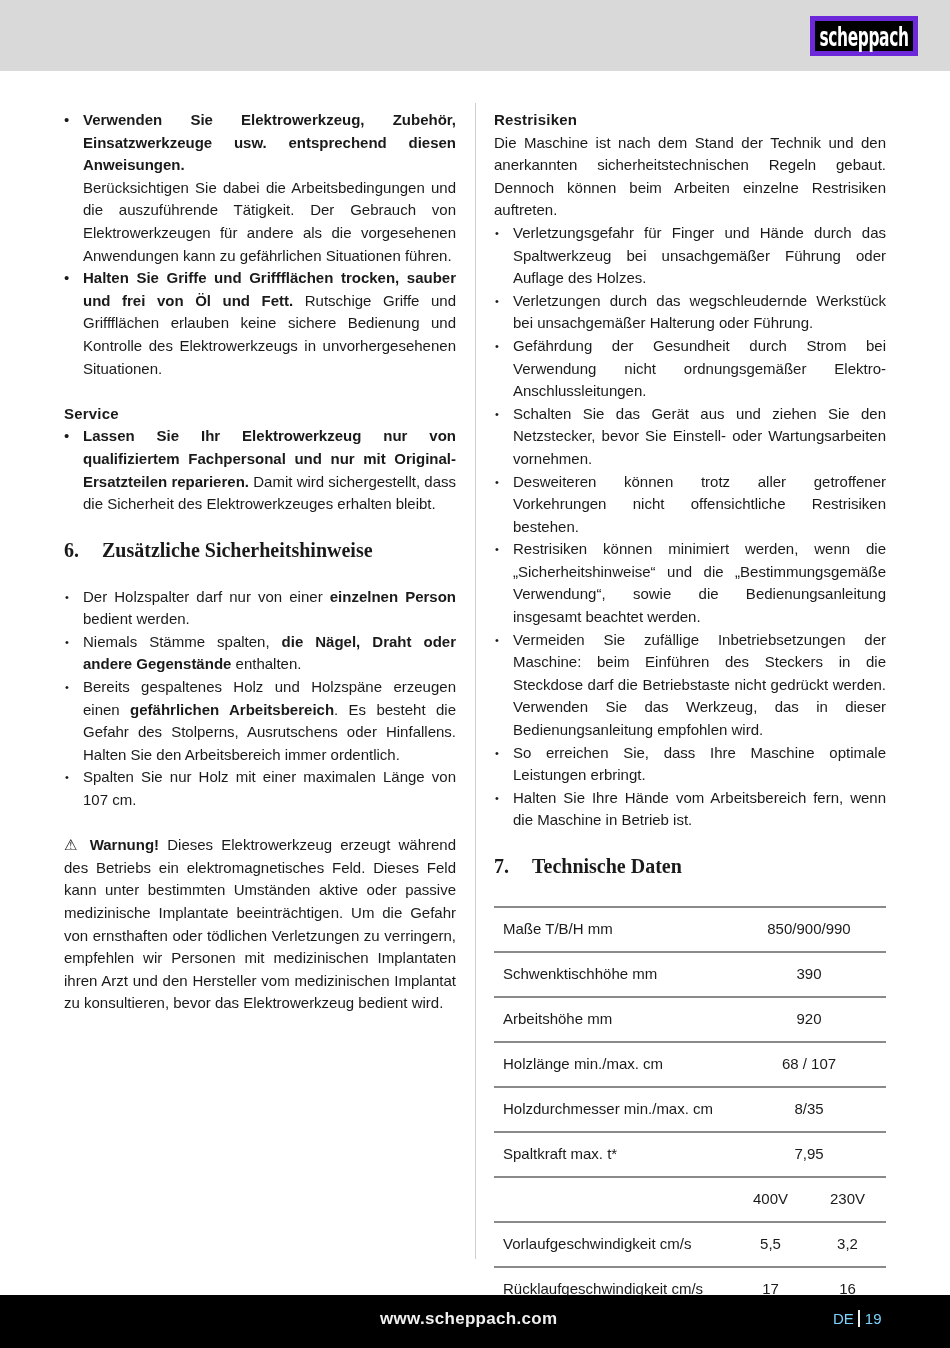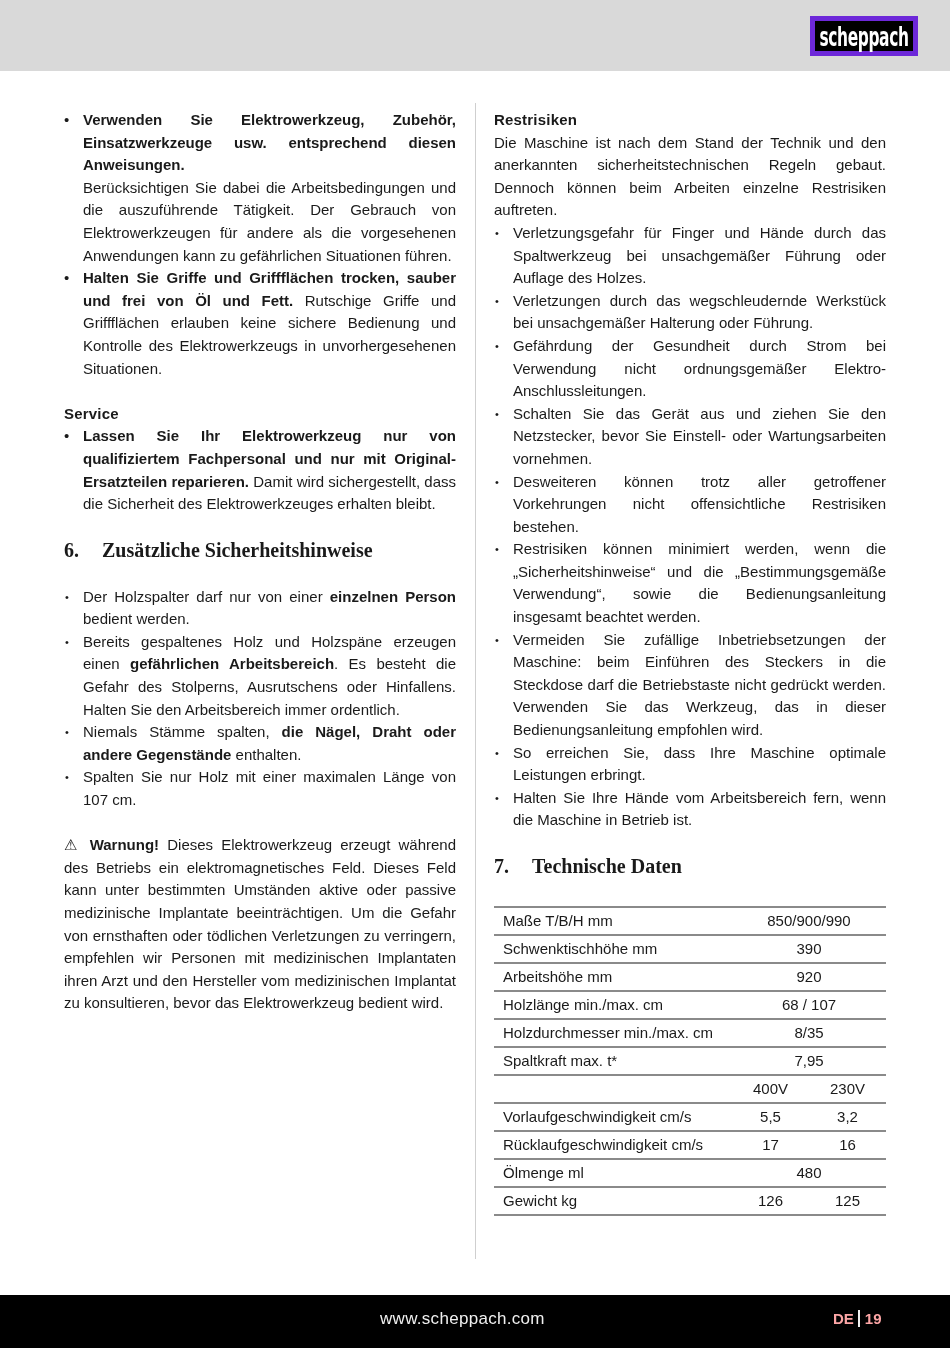--- a/index.html
+++ b/index.html
@@ -23,27 +23,27 @@
   .bul.small::before { content: "•"; font-size: 11px; left: 1px; }
   .b { font-weight: bold; }
   .subhead { font-weight: bold; letter-spacing: 0.2px; }
   .gap { height: 22.6px; }
 
   h2 { font-size: 20px; font-weight: bold; line-height: 28px; margin: 0; text-align: left; font-family: Liberation Serif, serif; }
   h2 .num { display: inline-block; width: 38px; }
 
   table.spec { width: 392px; border-collapse: collapse; font-size: 15px; }
   table.spec caption { font-weight: bold; text-align: center; padding: 0 0 6px 0; caption-side: top; padding-left: 0; }
-  table.spec td { height: 28px; border-bottom: 2px solid #8a8a8a; padding: 0 0 0 9px; vertical-align: middle; }
+  table.spec td { height: 45px; border-bottom: 2px solid #8a8a8a; padding: 0 0 0 9px; vertical-align: middle; }
   table.spec tr:first-child td { border-top: 2px solid #8a8a8a; }
   table.spec td.v { text-align: center; padding: 0; }
 
   .footer { position: absolute; left: 0; top: 1295px; width: 950px; height: 53px; background: #000; }
-  .footer .url { position: absolute; left: 380px; top: 14px; color: #f0f0f0; font-size: 17px; font-weight: normal; letter-spacing: 0.3px; text-align: center; }
-  .footer .pg { position: absolute; left: 833px; top: 15px; color: #fca5a5; font-size: 15px; font-weight: bold; }
+  .footer .url { position: absolute; left: 380px; top: 14px; color: #f0f0f0; font-size: 17px; font-weight: bold; letter-spacing: 0.3px; text-align: center; }
+  .footer .pg { position: absolute; left: 833px; top: 15px; color: #7dd3fc; font-size: 15px; }
   .footer .bar { display: inline-block; width: 2px; height: 17px; background: #f0f0f0; vertical-align: -3px; margin: 0 5px 0 4px; }
 </style>
 </head>
 <body>
 
 <div class="top-band"></div>
 <div class="logo">
   <span>scheppach</span>
 </div>
 
@@ -61,22 +61,22 @@
   <div class="subhead">Service</div>
   <div class="bul">
     <span class="b">Lassen Sie Ihr Elektrowerkzeug nur von qualifiziertem Fachpersonal und nur mit Original-Ersatzteilen reparieren.</span><span> Damit wird sichergestellt, dass die Sicherheit des Elektrowerkzeuges erhalten bleibt.</span>
   </div>
 
   <h2 style="margin-top:20px; margin-bottom:22px;">
     <span class="num">6.</span><span>Zusätzliche Sicherheitshinweise</span>
   </h2>
 
   <div class="bul small"><span>Der Holzspalter darf nur von einer </span><span class="b">einzelnen Person</span><span> bedient werden.</span></div>
+  <div class="bul small"><span>Niemals Stämme spalten, </span><span class="b">die Nägel, Draht oder andere Gegenstände</span><span> enthalten.</span></div>
   <div class="bul small"><span>Bereits gespaltenes Holz und Holzspäne erzeugen einen </span><span class="b">gefährlichen Arbeitsbereich</span><span>. Es besteht die Gefahr des Stolperns, Ausrutschens oder Hinfallens. Halten Sie den Arbeitsbereich immer ordentlich.</span></div>
-  <div class="bul small"><span>Niemals Stämme spalten, </span><span class="b">die Nägel, Draht oder andere Gegenstände</span><span> enthalten.</span></div>
   <div class="bul small"><span>Spalten Sie nur Holz mit einer maximalen Länge von 107 cm.</span></div>
 
   <div class="gap"></div>
   <div>
     <span>⚠</span>
     <span class="b">Warnung!</span><span> Dieses Elektrowerkzeug erzeugt während des Betriebs ein elektromagnetisches Feld. Dieses Feld kann unter bestimmten Umständen aktive oder passive medizinische Implantate beeinträchtigen. Um die Gefahr von ernsthaften oder tödlichen Verletzungen zu verringern, empfehlen wir Personen mit medizinischen Implantaten ihren Arzt und den Hersteller vom medizinischen Implantat zu konsultieren, bevor das Elektrowerkzeug bedient wird.</span>
   </div>
 </div>
 
 <div class="col col-right">

